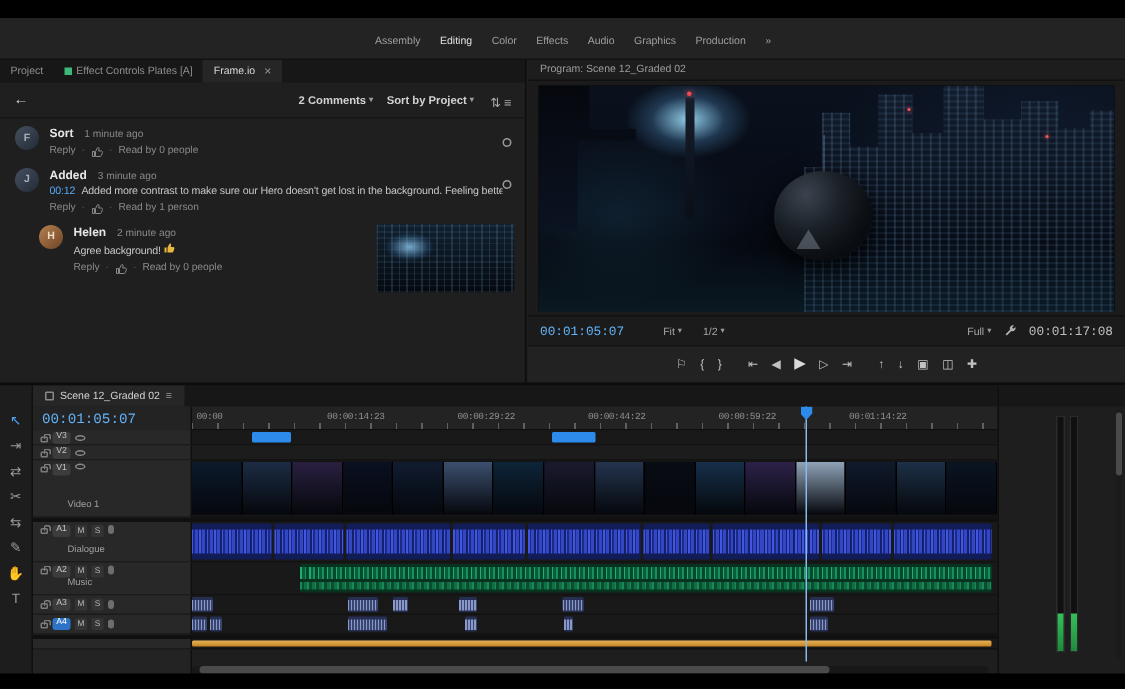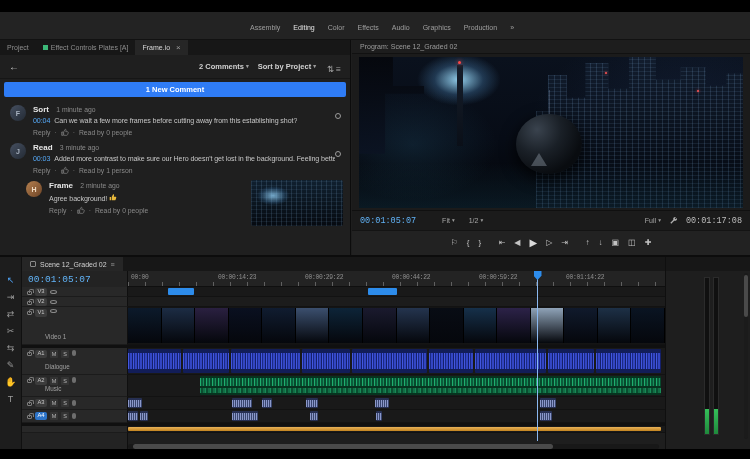--- a/index.html
+++ b/index.html
@@ -219,81 +219,77 @@
           <span class="spacer"></span>
           <span class="hlabel">
             <span>2 Comments</span><span class="caret">▾</span>
           </span>
           <span class="hlabel">
             <span>Sort by Project</span><span class="caret">▾</span>
           </span>
           <span><span class="hicon">⇅</span><span class="hicon">≡</span></span>
         </div>
 
-        <div class="banner">1 New Comment</div>
 
         <div class="clist">
 
           <div class="comment">
             <div class="avatar">
               <span>F</span>
             </div>
             <div class="cbody">
               <div class="cline1">
                 <span>Sort</span>
                 <span class="cago">1 minute ago</span>
-              </div>
-              <div class="cline2">
-                <span class="ctc">00:04</span><span>Can we wait a few more frames before cutting away from this establishing shot?</span>
               </div>
               <div class="cline3">
                 <span>Reply</span>
                 <span class="cdot">·</span>
                 <svg class="thumbsvg" width="8" height="8" viewBox="0 0 12 12">
                     <path d="M1 6h2v5H1zM4 11h4.6c.6 0 1.1-.4 1.3-1l1-3c.2-.7-.3-1.5-1.1-1.5H7.2l.4-2.3C7.7 2.5 7.2 2 6.6 2c-.3 0-.6.2-.8.5L4 6z" fill="none" stroke="#8a8a8a" stroke-width="1"></path>
                   </svg>
                 <span class="cdot">·</span>
                 <span>Read by 0 people</span>
               </div>
             </div>
             <span class="unread"></span>
           </div>
 
           <div class="comment">
             <div class="avatar">
               <span>J</span>
             </div>
             <div class="cbody">
               <div class="cline1">
-                <span>Read</span>
+                <span>Added</span>
                 <span class="cago">3 minute ago</span>
               </div>
               <div class="cline2">
-                <span class="ctc">00:03</span><span>Added more contrast to make sure our Hero doesn't get lost in the background. Feeling better to me now.</span>
+                <span class="ctc">00:12</span><span>Added more contrast to make sure our Hero doesn't get lost in the background. Feeling better to me now.</span>
               </div>
               <div class="cline3">
                 <span>Reply</span>
                 <span class="cdot">·</span>
                 <svg class="thumbsvg" width="8" height="8" viewBox="0 0 12 12">
                     <path d="M1 6h2v5H1zM4 11h4.6c.6 0 1.1-.4 1.3-1l1-3c.2-.7-.3-1.5-1.1-1.5H7.2l.4-2.3C7.7 2.5 7.2 2 6.6 2c-.3 0-.6.2-.8.5L4 6z" fill="none" stroke="#8a8a8a" stroke-width="1"></path>
                   </svg>
                 <span class="cdot">·</span>
                 <span>Read by 1 person</span>
               </div>
             </div>
             <span class="unread"></span>
           </div>
 
           <div class="comment nested">
             <div class="avatar warm">
               <span>H</span>
             </div>
             <div class="cbody">
               <div class="cline1">
-                <span>Frame</span>
+                <span>Helen</span>
                 <span class="cago">2 minute ago</span>
               </div>
               <div class="cline2">
                 <span>Agree background!</span>
                 <svg class="thumbsvg" width="8" height="8" viewBox="0 0 12 12">
                     <path d="M1 6h2v5H1zM4 11h4.6c.6 0 1.1-.4 1.3-1l1-3c.2-.7-.3-1.5-1.1-1.5H7.2l.4-2.3C7.7 2.5 7.2 2 6.6 2c-.3 0-.6.2-.8.5L4 6z" fill="#e8b93c"></path>
                   </svg>
               </div>
               <div class="cline3">
                 <span>Reply</span>

